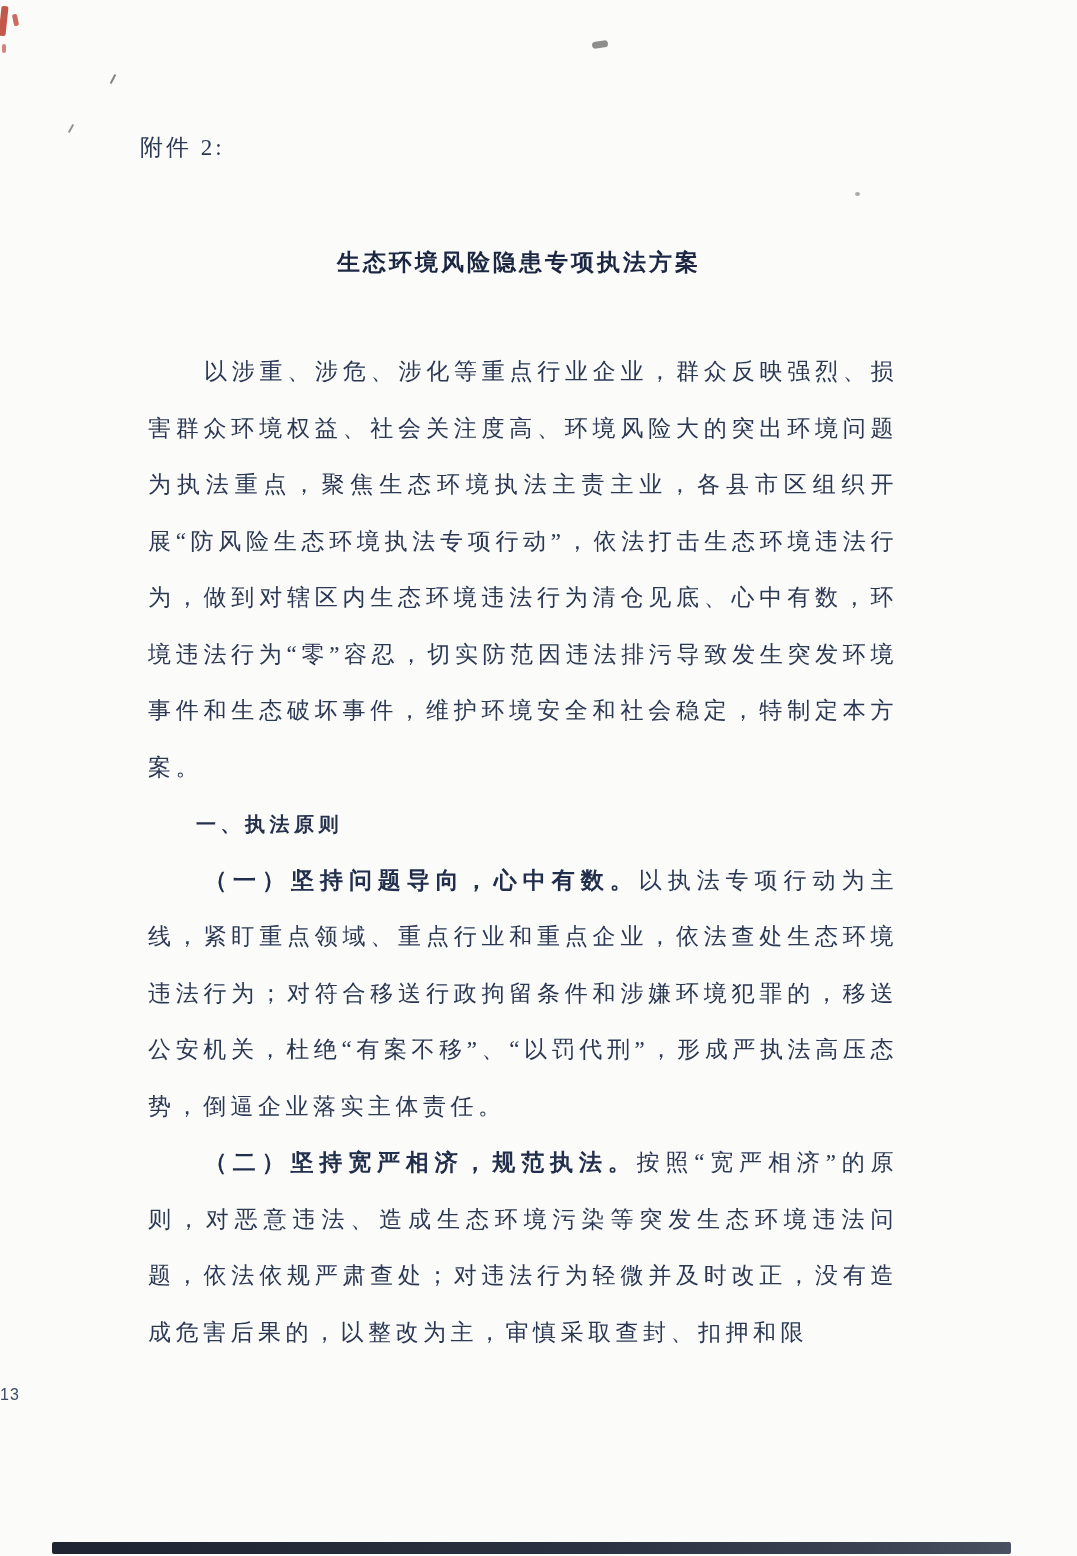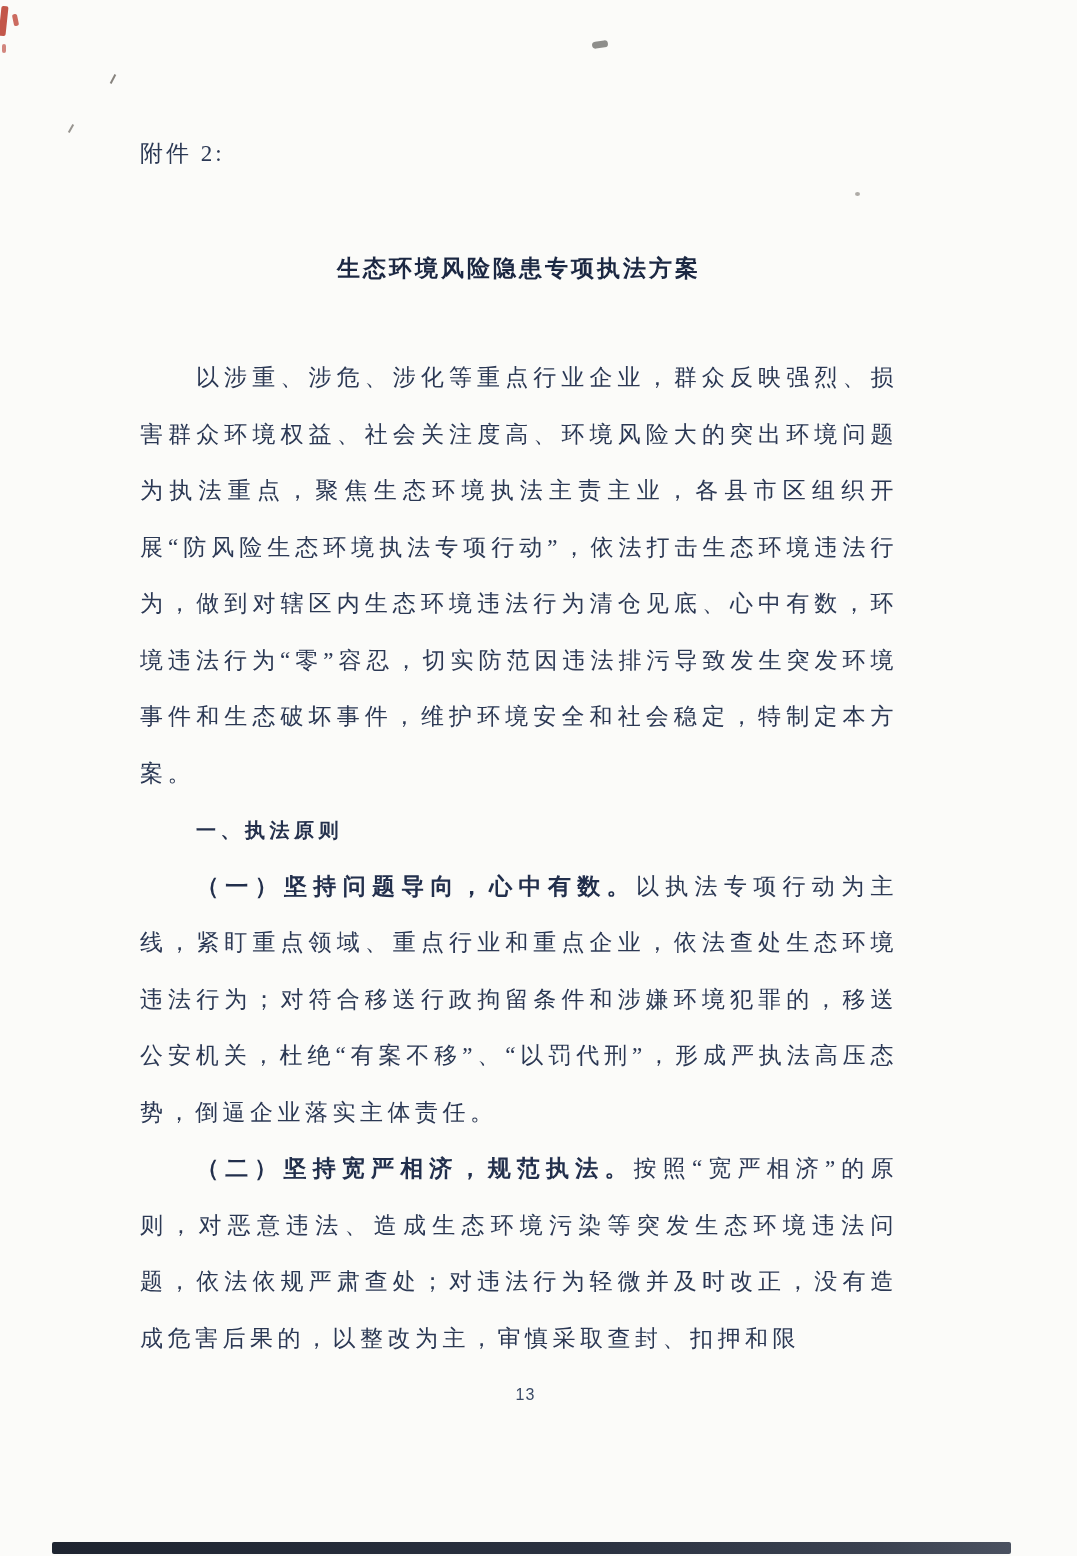--- a/index.html
+++ b/index.html
@@ -6,61 +6,59 @@
   .page{
     position:relative;
     width:1077px;height:1556px;
     margin:0 auto;
     background:#fbfbf9;
     overflow:hidden;
     font-family:"Liberation Serif","DejaVu Serif",serif;
   }
   .content{
     position:absolute;
-    left:140px;top:138px;width:758px;
+    left:140px;top:132px;width:758px;
     color:#2b3854;
   }
   .attachment-label{
     font-size:23px;line-height:32px;letter-spacing:3px;
   }
   .doc-title{
     margin:76px 0 0 0;
     text-align:center;
     font-size:23px;line-height:46px;
     font-weight:bold;
     letter-spacing:3px;
     color:#1b2742;
   }
   .para{
-    margin:58px 0 0 0;
+    margin:58px 0 0 8px;
     font-size:23px;
     line-height:56.5px;
     letter-spacing:4.5px;
     text-align:justify;
     text-indent:56px;
     word-break:break-all;
   }
   .para.item{margin-top:0;}
   .section-heading{
     margin:0;
     padding-left:56px;
     font-size:20px;
     line-height:56.5px;
     letter-spacing:4.5px;
     font-weight:bold;
     color:#24304c;
   }
   .lead{font-weight:bold;color:#222f4c;}
   .page-number{
     position:absolute;left:0;right:70px;bottom:152px;
-    text-align:center;
     font-size:16px;letter-spacing:1px;
     color:#3a4a66;
     font-family:"Liberation Sans","DejaVu Sans",sans-serif;
-    padding-left:44px;
   }
   
   .bottom-strip{
     position:absolute;left:52px;right:66px;bottom:2px;height:12px;
     background:linear-gradient(90deg,#1e2430,#2a3140 55%,#3a4150 85%,#4a5160);
     border-radius:2px;
   }
   .red-mark-1{
     position:absolute;left:0;top:6px;width:7px;height:30px;
     background:#b8392c;opacity:.85;transform:rotate(6deg);border-radius:2px;

